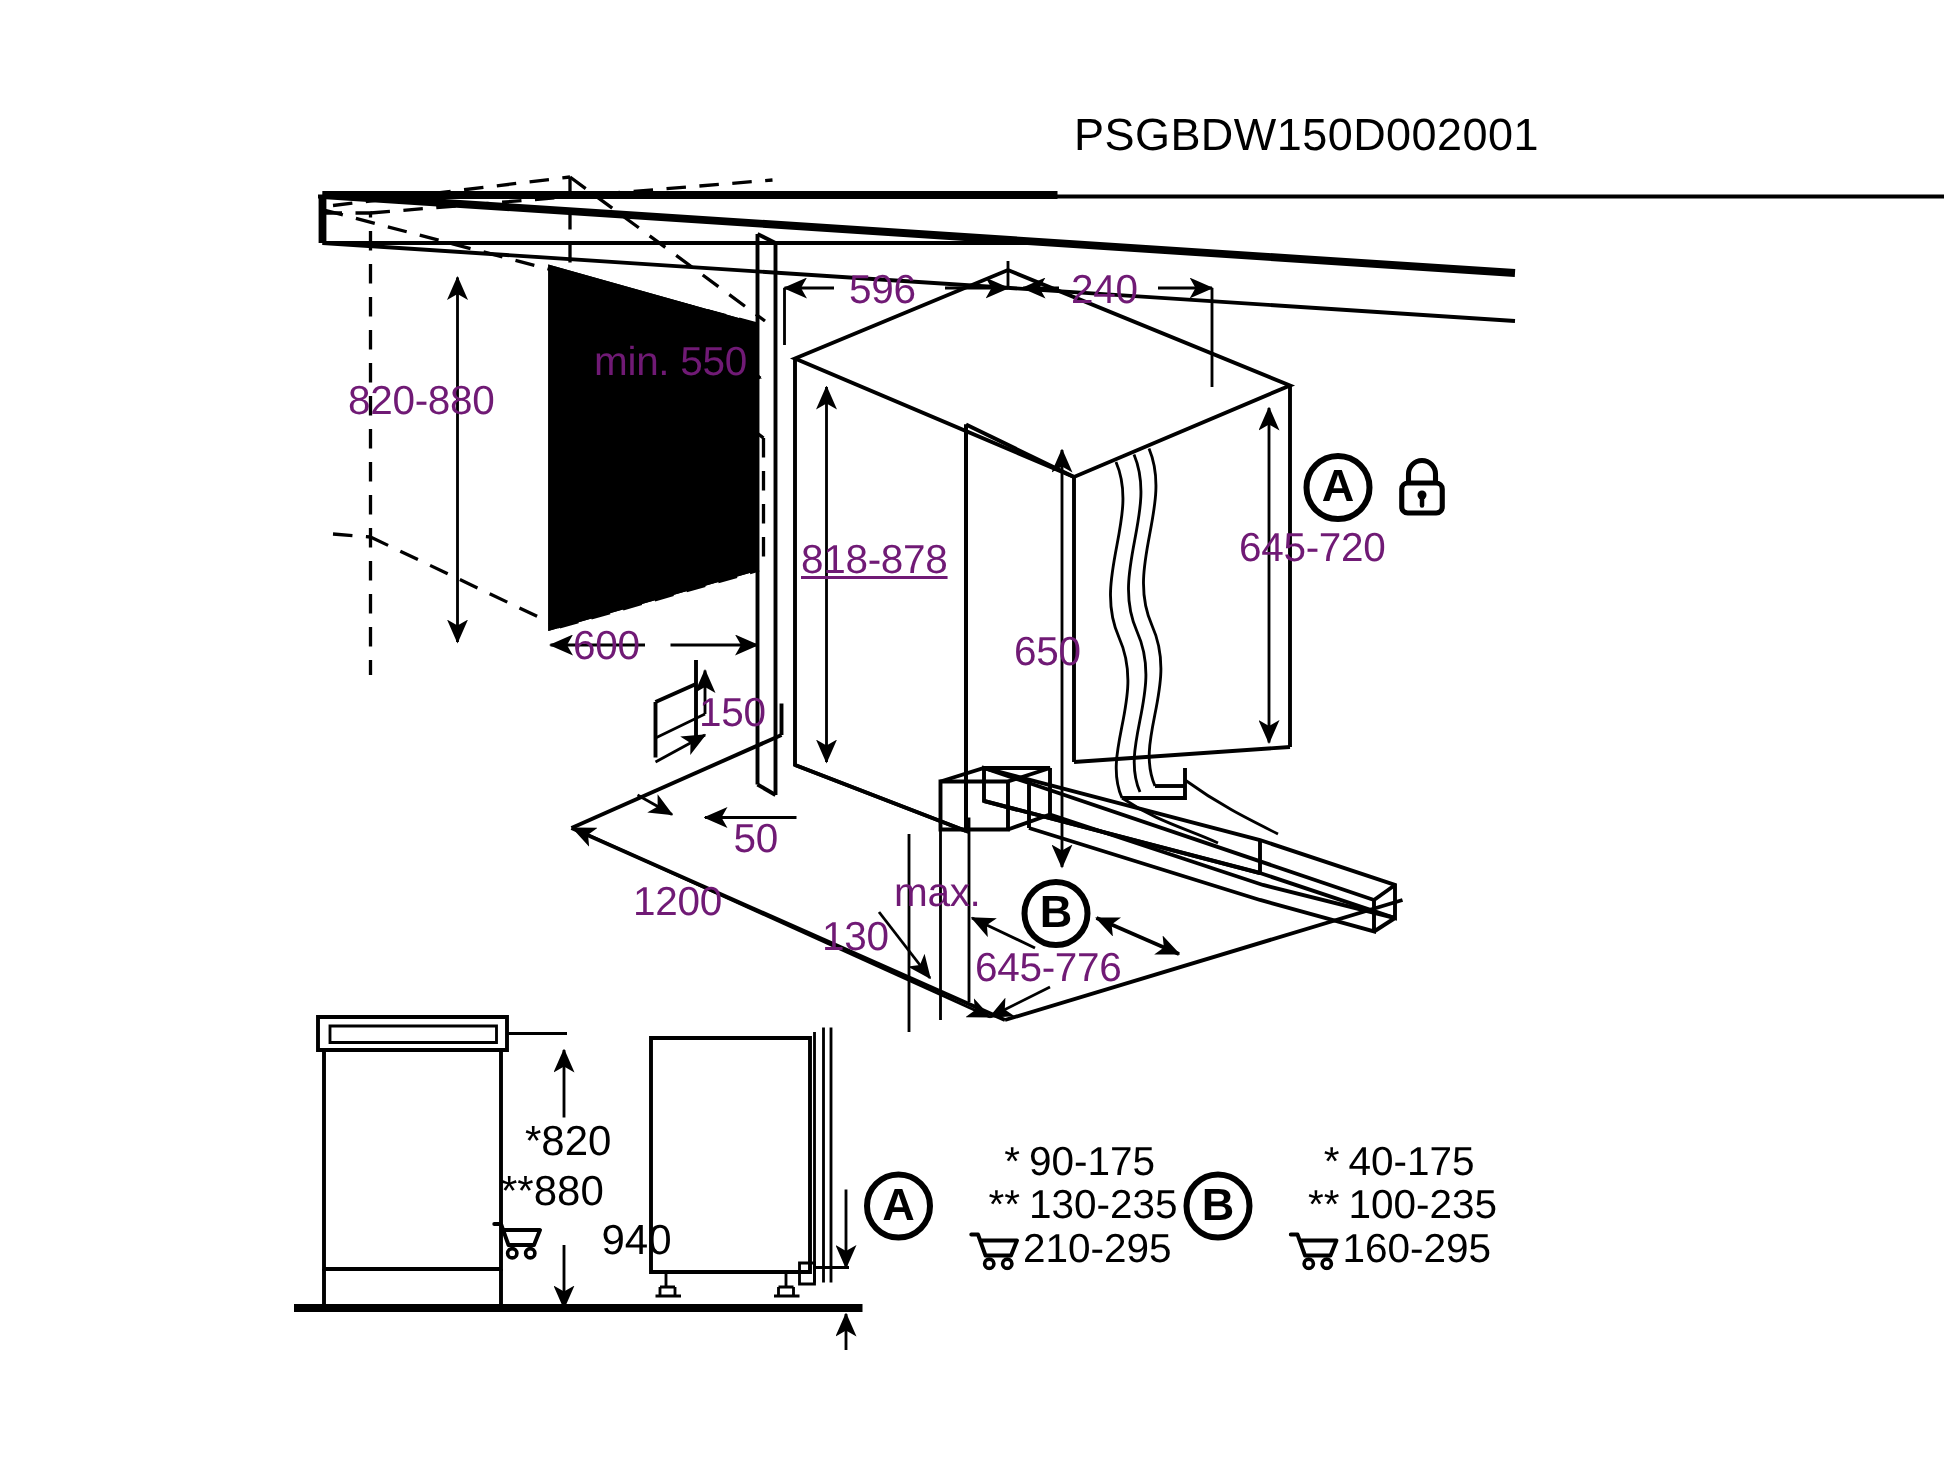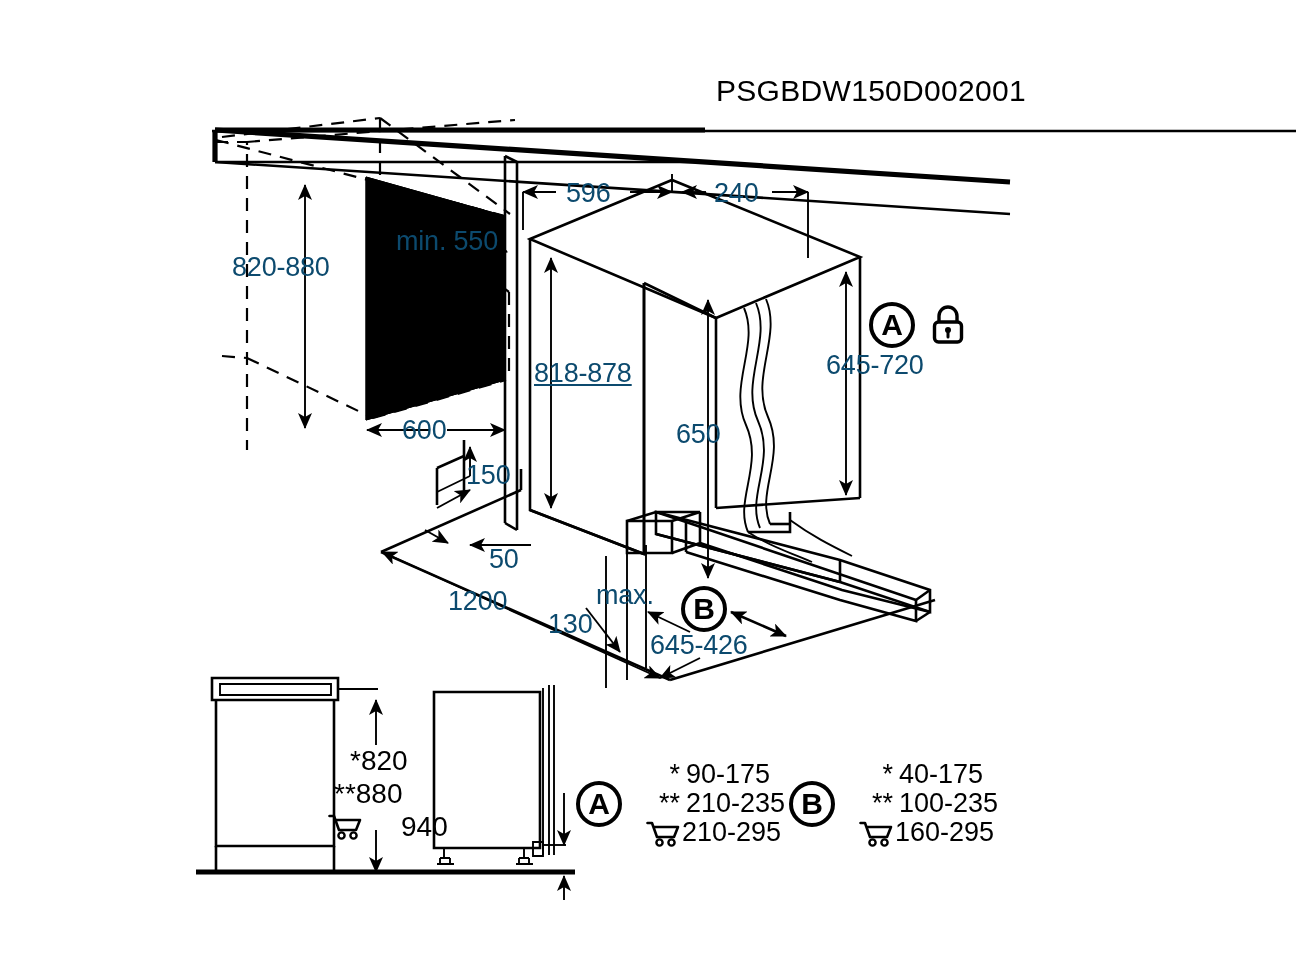--- a/index.html
+++ b/index.html
@@ -54,21 +54,21 @@
     stroke: #000000;
     stroke-width: 1;
   }
   .fill-white {
     fill: #ffffff;
     stroke: #000000;
     stroke-width: 2.6;
   }
   .dim {
     position: absolute;
-    color: #0c4a6e;
+    color: #701a75;
     font-family: "Liberation Sans", sans-serif;
     font-size: 27px;
     line-height: 31px;
     white-space: nowrap;
     letter-spacing: -0.2px;
   }
   #title-text {
     position: absolute;
     left: 716px;
     top: 74px;
@@ -328,33 +328,33 @@
       <path class="ln-thin" d="M376 700 L376 745" marker-start="url(#arrStart)"></path>
       <path class="ln-thin" d="M376 830 L376 872" marker-end="url(#arrEnd)"></path>
     </g>
 
   </svg>
 
   <div id="title-text">PSGBDW150D002001</div>
 
   <div class="dim" style="left:232px; top:252px;">820-880</div>
   <div class="dim" style="left:396px; top:226px;">min. 550</div>
-  <div class="dim" style="left:402px; top:415px;">600</div>
+  <div class="dim" style="left:382px; top:415px;">600</div>
 
   <div class="dim" style="left:566px; top:178px;">596</div>
   <div class="dim" style="left:714px; top:178px;">240</div>
   <div class="dim" style="left:534px; top:358px;text-decoration:underline;">818-878</div>
   <div class="dim" style="left:676px; top:419px;">650</div>
   <div class="dim" style="left:826px; top:350px;">645-720</div>
   <div class="dim" style="left:466px; top:460px;">150</div>
   <div class="dim" style="left:489px; top:544px;">50</div>
-  <div class="dim" style="left:448px; top:586px;">1200</div>
+  <div class="dim" style="left:422px; top:586px;">1200</div>
   <div class="dim" style="left:575px; top:580px;margin-left:21px;">max.</div>
   <div class="dim" style="left:548px; top:609px;">130</div>
-  <div class="dim" style="left:650px; top:630px;">645-426</div>
+  <div class="dim" style="left:650px; top:630px;">645-776</div>
 
   <div class="circ-letter" style="left:869px; top:302px;">A</div>
   <div class="circ-letter" style="left:681px; top:586px;">B</div>
 
   <div style="position:absolute; left:928px; top:303px;">
     <svg class="icon-svg" width="40" height="44" viewBox="0 0 40 44">
       <path d="M11 19 L11 13 A9 9 0 0 1 29 13 L29 19" fill="none" stroke="#000" stroke-width="3.4"></path>
       <rect x="6.5" y="19" width="27" height="20" rx="4" ry="4" fill="none" stroke="#000" stroke-width="3.4"></rect>
       <circle cx="20" cy="27" r="3" fill="#000"></circle>
       <path d="M20 27 L20 34" stroke="#000" stroke-width="3" stroke-linecap="round"></path>
@@ -384,21 +384,21 @@
 
   <div class="legend-block" style="left:576px; top:760px;">
     <div class="circ-letter" style="position:relative; left:0; top:0;">A</div>
     <div class="legend-rows">
       <div class="legend-row">
         <span class="legend-mark">*</span>
         <span class="legend-val">90-175</span>
       </div>
       <div class="legend-row">
         <span class="legend-mark">**</span>
-        <span class="legend-val">210-235</span>
+        <span class="legend-val">130-235</span>
       </div>
       <div class="legend-row">
         <span class="legend-mark cart">
           <svg class="icon-svg" width="34" height="26" viewBox="0 0 34 26" style="display:inline-block; vertical-align:middle;">
             <path d="M1.5 2 L6 2 L11 16 L28 16 L32 6 L8 6" fill="none" stroke="#000" stroke-width="2.6" stroke-linejoin="round" stroke-linecap="round"></path>
             <circle cx="13.5" cy="21.5" r="3.1" fill="none" stroke="#000" stroke-width="2.4"></circle>
             <circle cx="25.5" cy="21.5" r="3.1" fill="none" stroke="#000" stroke-width="2.4"></circle>
           </svg>
         </span>
         <span class="legend-val">210-295</span>

